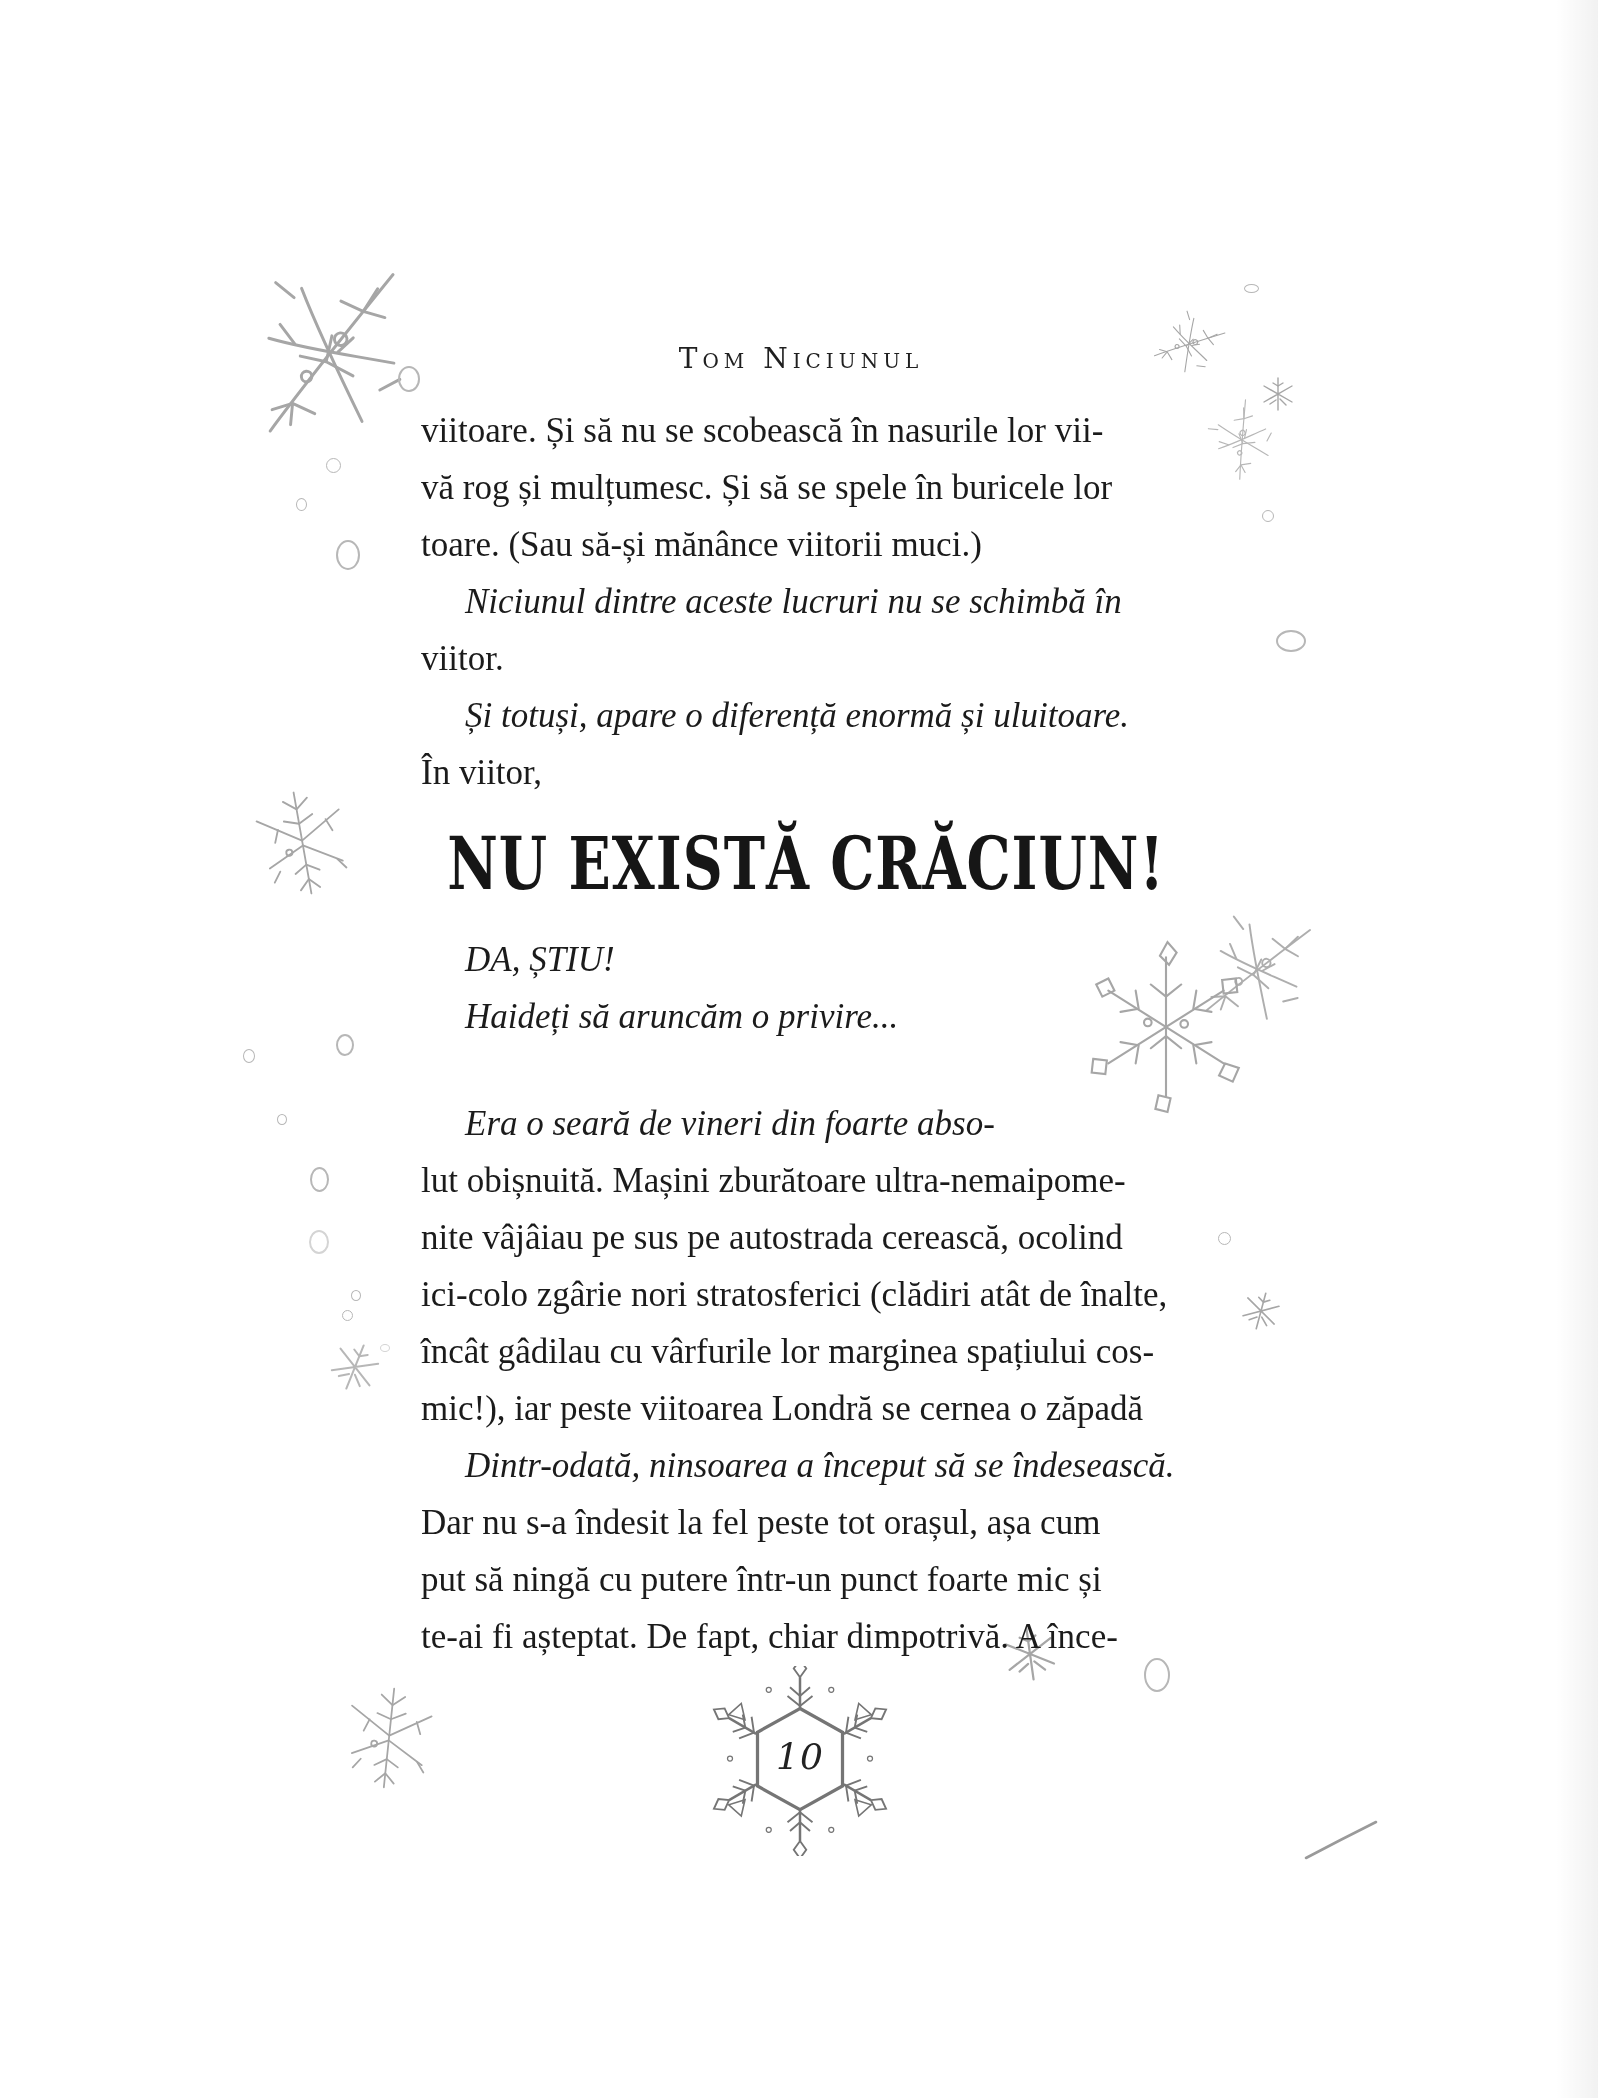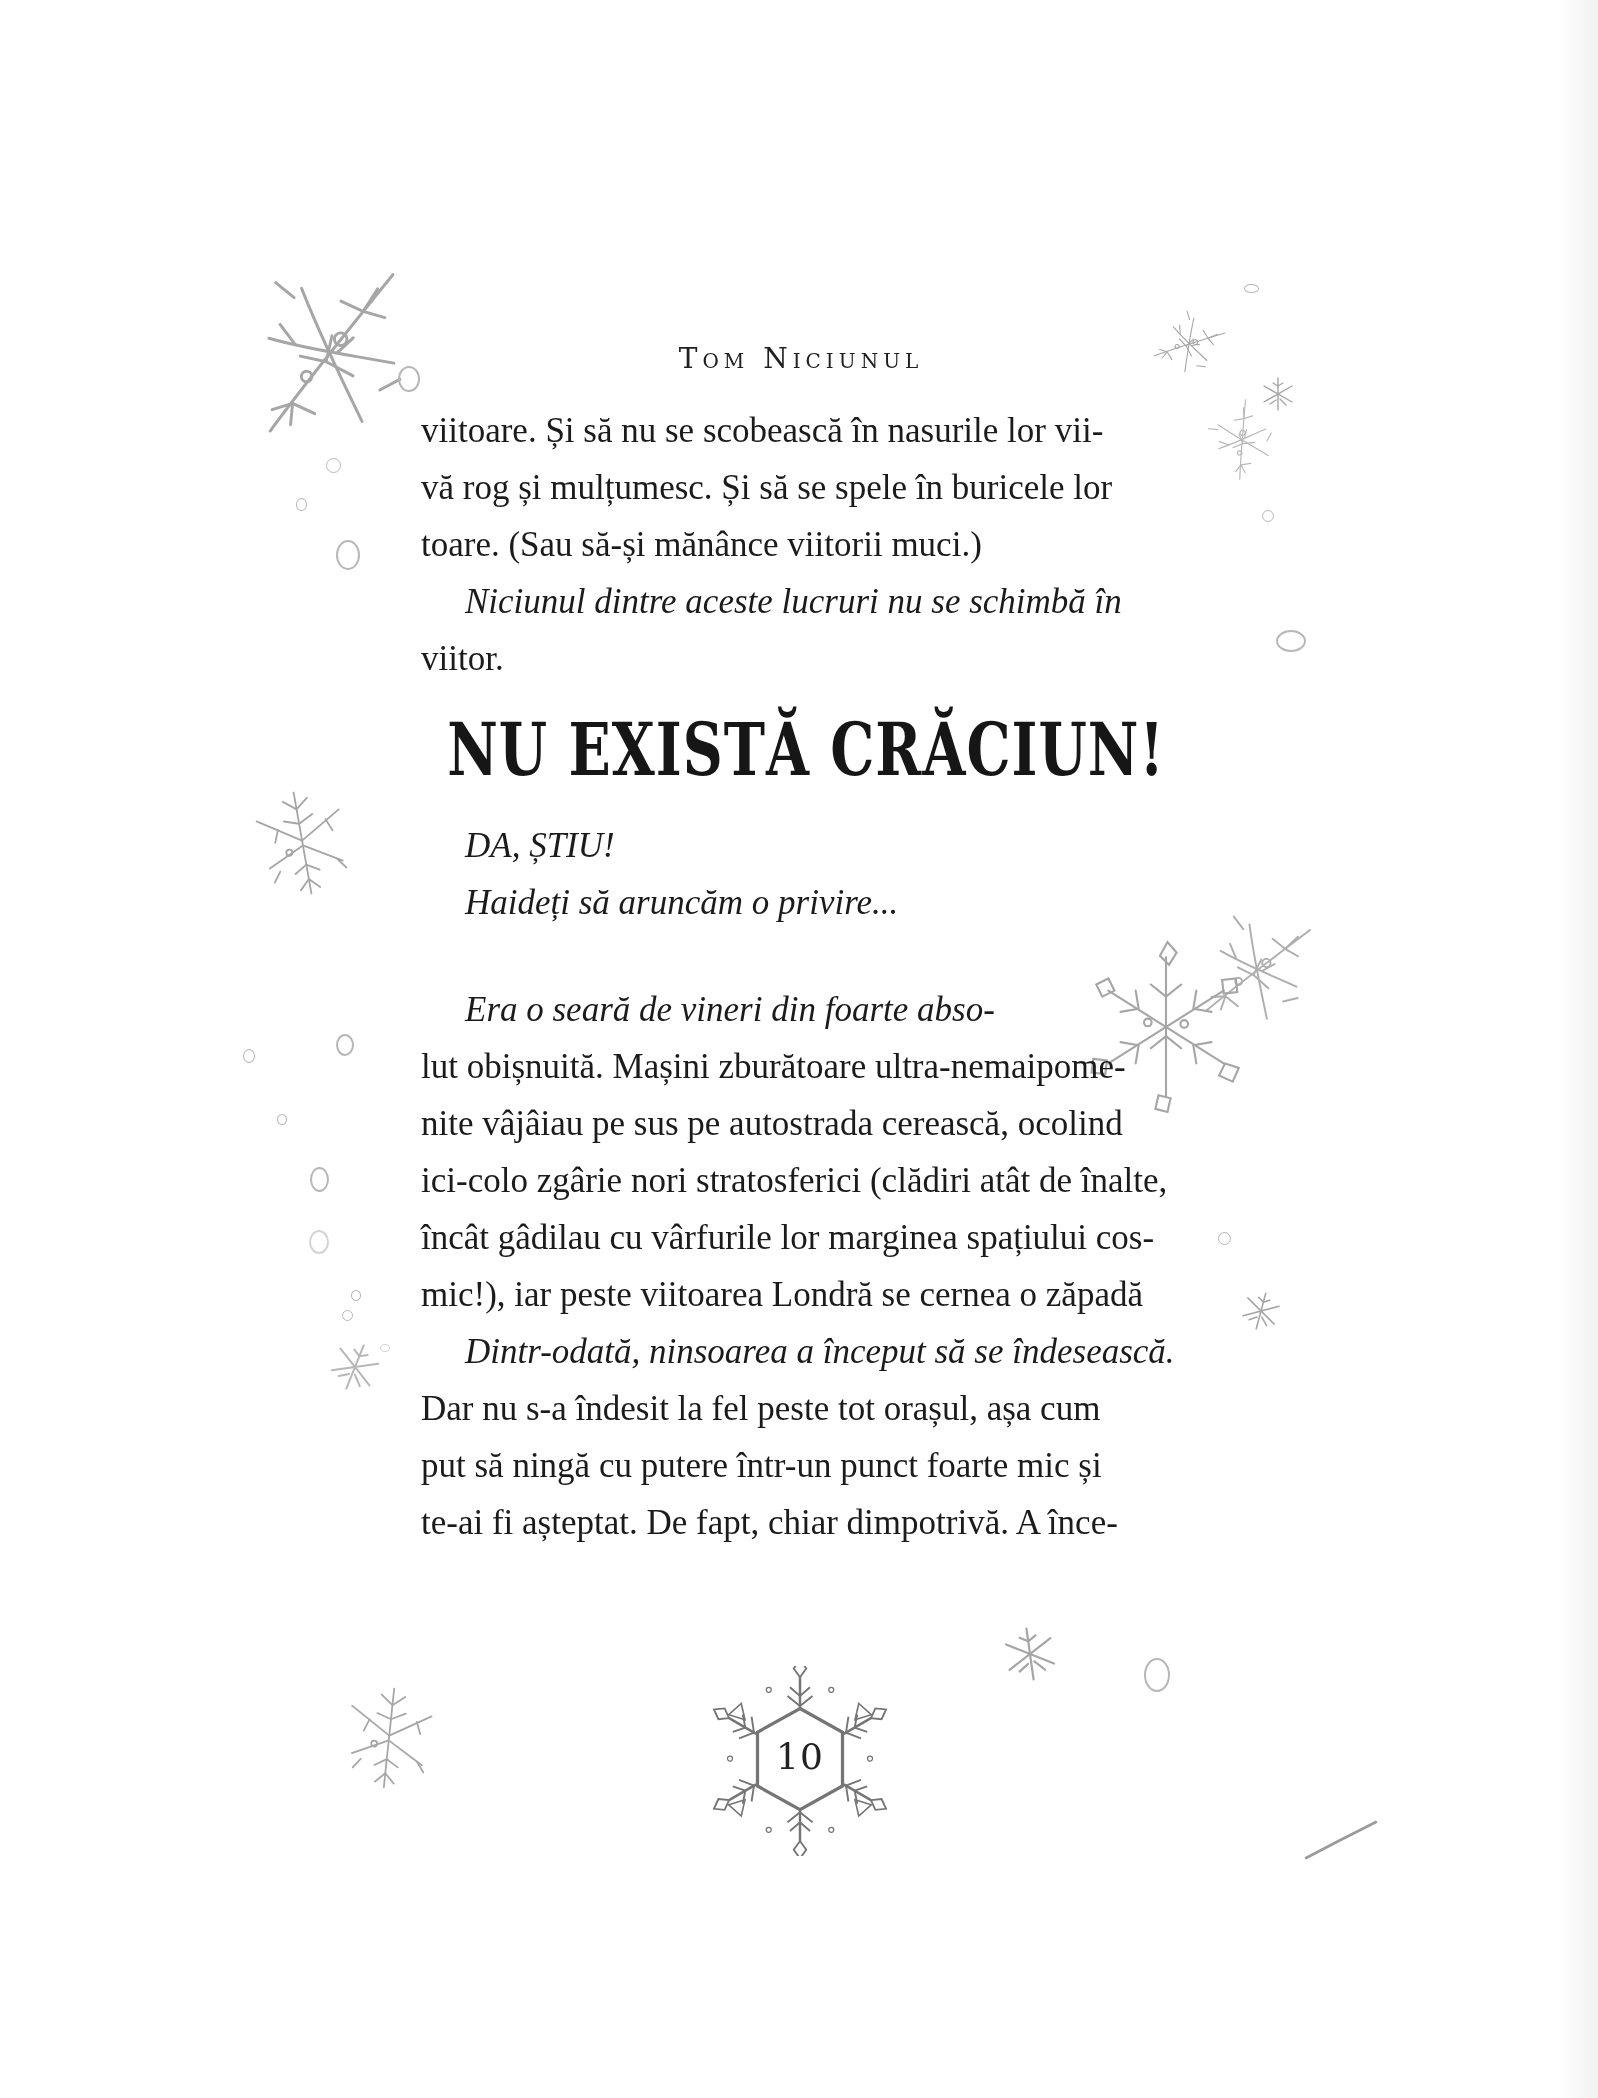--- a/index.html
+++ b/index.html
@@ -31,21 +31,21 @@
     transform:scaleY(1.30) scaleX(0.99);transform-origin:center;
   }
   .deco{position:absolute;color:#a6a6a6;}
   .deco svg{display:block;width:100%;height:100%;overflow:visible;}
   .speck{position:absolute;border:2px solid #b7b7b7;border-radius:50%;}
   .speck.faint{border-color:#d4d4d4;}
   .speck.thin{border-width:1.5px;}
   .page-badge{position:absolute;left:700px;top:1666px;width:200px;height:190px;color:#757575;}
   .page-number{
     position:absolute;left:700px;top:1736px;width:200px;text-align:center;
-    font-family:"DejaVu Serif", serif;font-size:36px;color:#222222;letter-spacing:1px;
+    font-family:"DejaVu Serif", serif;font-size:36px;color:#222222;letter-spacing:1px;font-style:italic;
   }
   .curl{position:absolute;left:1300px;top:1814px;width:80px;height:50px;color:#9a9a9a;}
   .defs-holder{position:absolute;width:0;height:0;overflow:hidden;}
 </style>
 </head>
 <body>
 
 <div class="page">
 
   <svg class="defs-holder" aria-hidden="true">
@@ -204,20 +204,24 @@
   <div class="text-block">
     <div class="para no-indent">
         <div class="tline">viitoare. Și să nu se scobească în nasurile lor vii-</div>
         <div class="tline">vă rog și mulțumesc. Și să se spele în buricele lor</div>
         <div class="tline">toare. (Sau să-și mănânce viitorii muci.)</div>
       </div>
     <div class="para indent">
         <div class="tline">Niciunul dintre aceste lucruri nu se schimbă în</div>
         <div class="tline">viitor.</div>
       </div>
+    <div class="para indent">
+        <div class="tline">Și totuși, apare o diferență enormă și uluitoare.</div>
+        <div class="tline">În viitor,</div>
+      </div>
     <div class="chapter-heading">NU EXISTĂ CRĂCIUN!</div>
     <div class="para indent">
         <div class="tline">DA, ȘTIU!</div>
       </div>
     <div class="para indent">
         <div class="tline">Haideți să aruncăm o privire...</div>
       </div>
     <div class="gap"></div>
     <div class="para indent">
         <div class="tline">Era o seară de vineri din foarte abso-</div>

